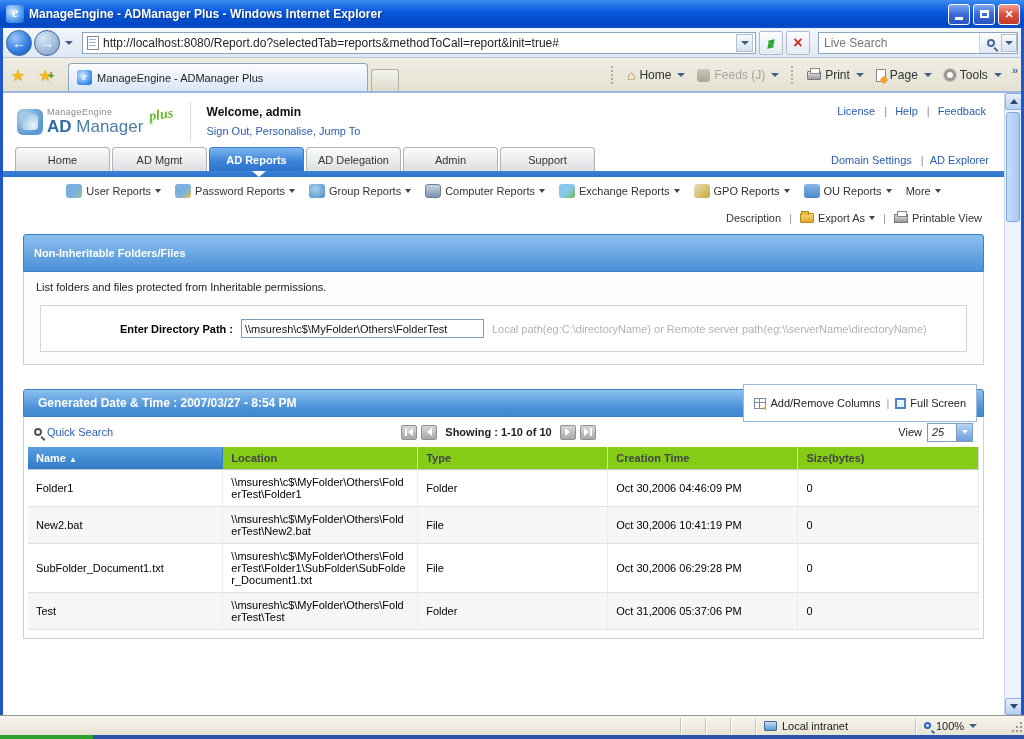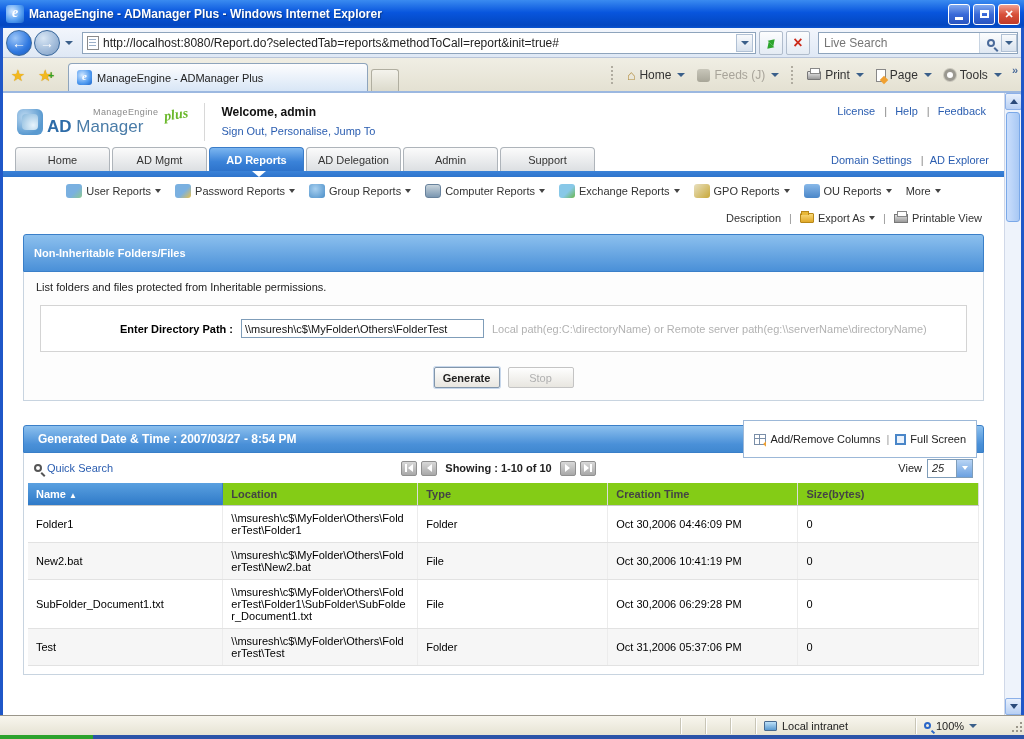--- a/index.html
+++ b/index.html
@@ -96,21 +96,21 @@
   .tri-dn-s { width:0;height:0;border-left:4px solid transparent;border-right:4px solid transparent;border-top:5px solid #2a4a7a; }
   .scr-thumb { position:absolute; left:1px; top:19px; width:14px; height:110px; border:1px solid #7aa8e8;
     border-radius:3px; background:linear-gradient(90deg,#cadefc,#a8c8f4); }
 
   
   .app-header { display:flex; align-items:flex-start; padding:10px 14px 4px; height:52px; }
   .logo { display:flex; align-items:center; gap:4px; padding-right:16px; border-right:1px solid #d8d8d8; height:38px; }
   .logo-mark { width:26px; height:26px; border-radius:6px; background:radial-gradient(circle at 30% 30%, #bcd8f0, #5a9ad0 70%); position:relative; }
   .logo-mark::after { content:""; position:absolute; left:5px; top:5px; width:16px; height:16px; border-radius:4px;
     background:radial-gradient(circle at 70% 70%, #e8f4fc, #88b8dc); }
-  .logo-text .me { font-size:9px; color:#8a8a8a; letter-spacing:.4px;margin-left:46px; }
+  .logo-text .me { font-size:9px; color:#8a8a8a; letter-spacing:.4px; }
   .logo-text .adm { font-size:17px; color:#4a7ca8; }
   .logo-text .adm b { color:#2e6ca8; }
   .logo-plus { color:#6ab82a; font:italic bold 14px "Liberation Serif",serif; transform:rotate(-8deg); margin:-14px 0 0 2px; }
   .welcome { margin-left:16px; padding-top:2px; }
   .welcome .w1 { font-weight:bold; color:#111; font-size:12px; }
   .welcome .links { margin-top:6px; color:#2a5db0; }
   .welcome .links span:not(:last-child)::after { content:", "; }
   .toplinks { margin-left:auto; color:#2a5db0; padding-top:2px; }
   .toplinks span { padding:0 4px; }
   .toplinks span:not(:last-child)::after { content:" |"; color:#888; padding-left:6px; }
@@ -411,24 +411,20 @@
       </div>
 
       <div class="panel">
         <div class="phead">Non-Inheritable Folders/Files</div>
         <div class="pbody">
           <div class="pdesc">List folders and files protected from Inheritable permissions.</div>
           <div class="formbox">
             <span class="flabel">Enter Directory Path :</span>
             <input value="\\msuresh\c$\MyFolder\Others\FolderTest" style="">
             <span class="fhint">Local path(eg:C:\directoryName) or Remote server path(eg:\\serverName\directoryName)</span>
-          </div>
-          <div class="btnrow">
-            <button class="xpbtn">Generate</button>
-            <button class="xpbtn disabled">Stop</button>
           </div>
         </div>
       </div>
 
       <div class="panel" style="margin-top:24px;">
         <div class="p2head">
           <span>Generated Date &amp; Time : 2007/03/27 - 8:54 PM</span>
           <div class="headtools">
             <span class="act">
                 <span class="grid-glyph"></span>

